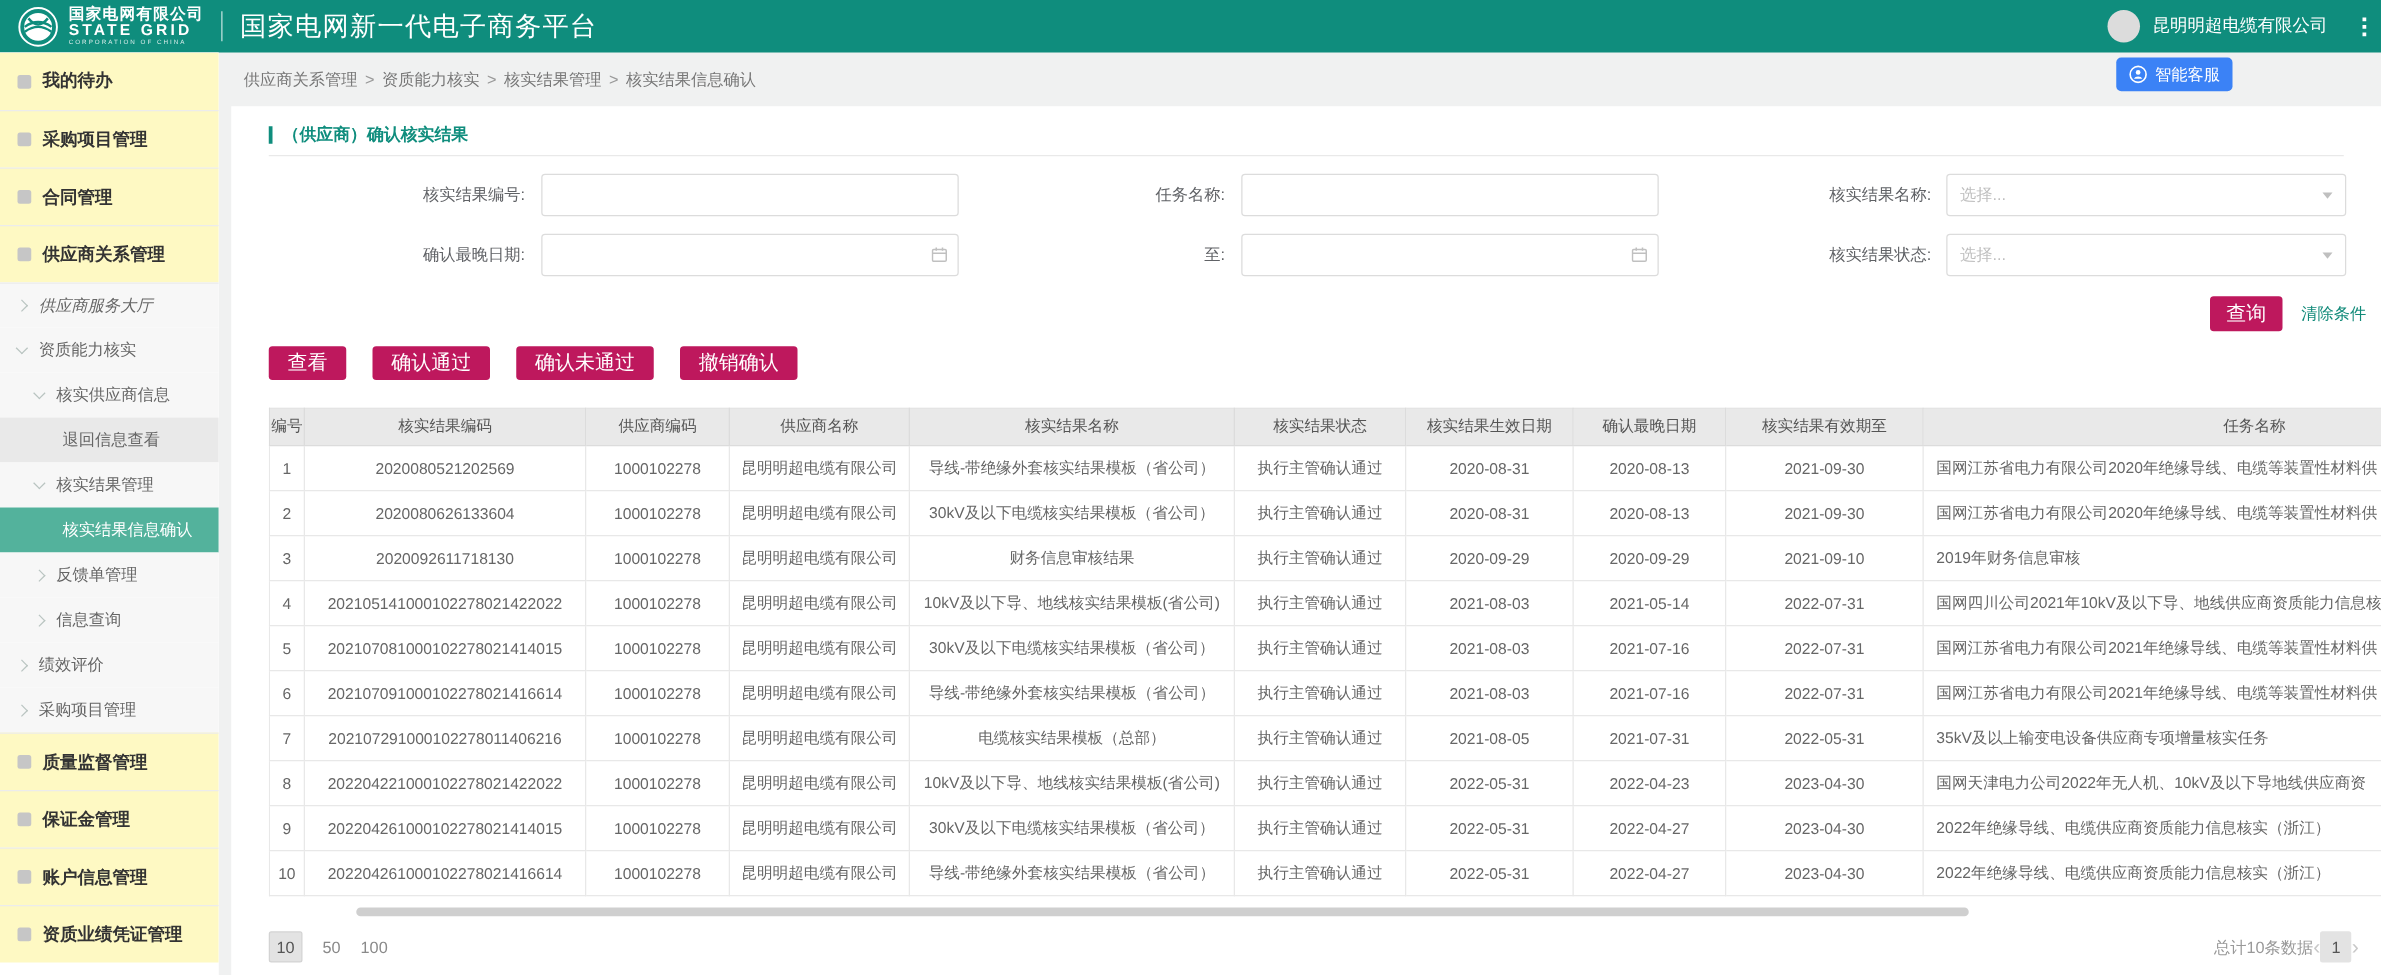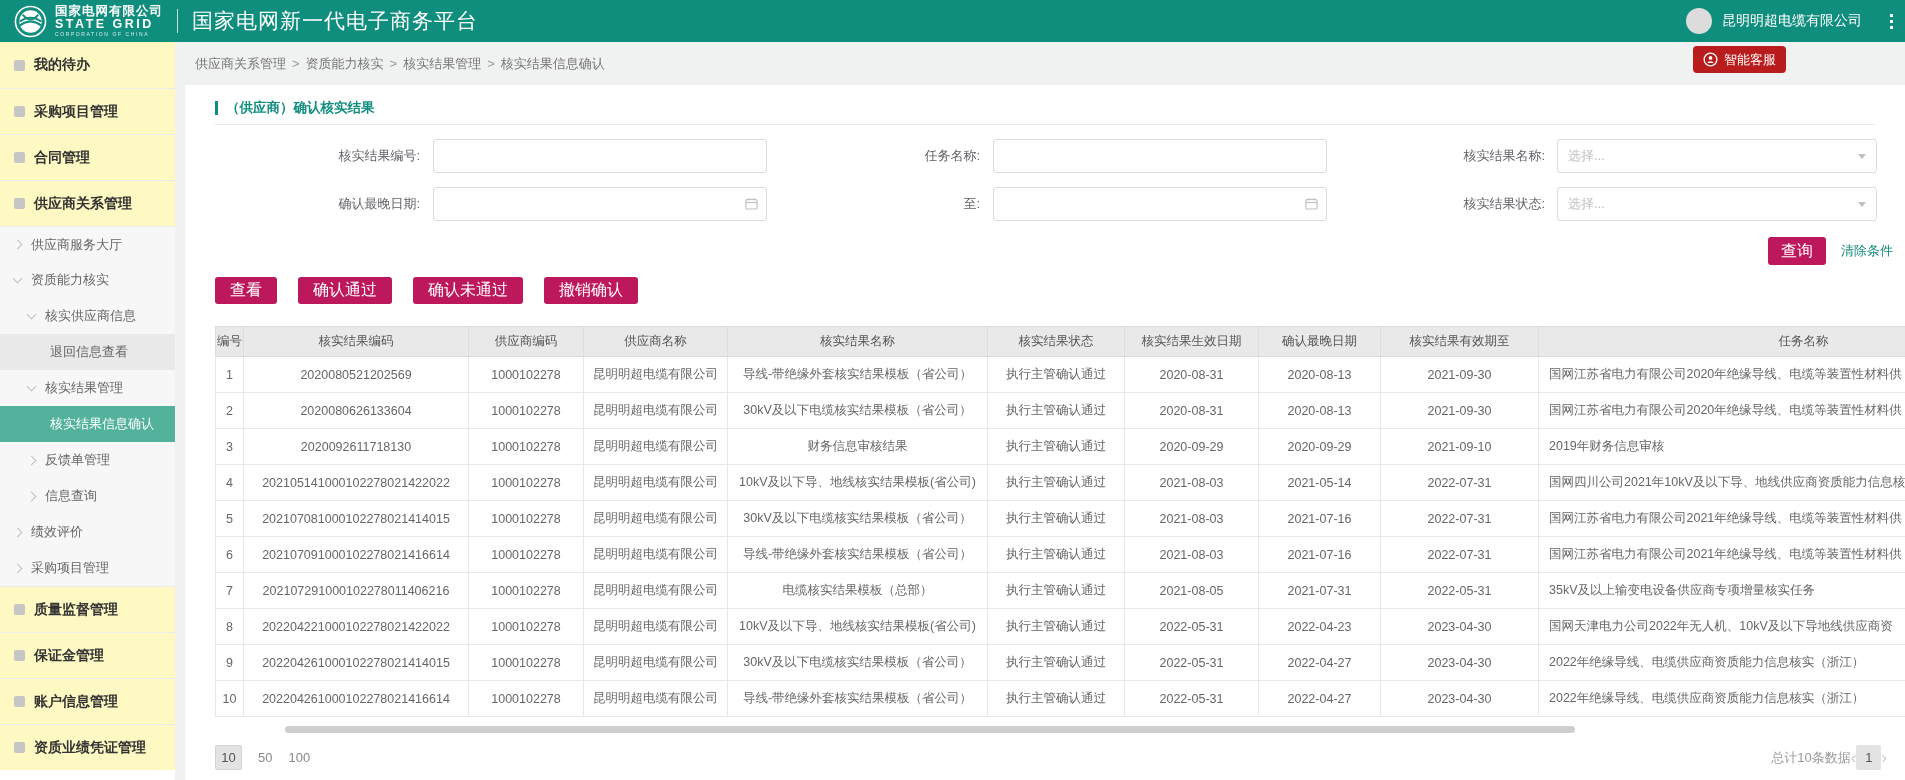--- a/index.html
+++ b/index.html
@@ -21,37 +21,37 @@
   .user-name { color:#fff; font-size:14px; margin-right:26px; }
   .kebab { display:flex; flex-direction:column; gap:3px; padding:2px; }
   .kebab i { width:3px; height:3px; background:#fff; display:block; }
 
   
   .sidebar { position:absolute; left:0; top:42px; width:175px; bottom:0; background:#fff; overflow:hidden; }
   .sb-item { display:flex; align-items:center; cursor:pointer; }
   .sb-item.lvl0 { height:46px; border-top:1px solid #ececec; padding-left:14px; font-size:14px; font-weight:bold; color:#333; background:#fef9c3; }
   .sb-item.lvl0:first-child { border-top:none; }
   .sb-item.lvl1,.sb-item.lvl2,.sb-item.lvl3 { height:36px; font-size:13px; color:#666; background:#f7f7f7; }
-  .sb-item.sub-top { border-top:1px solid #ececec; }
+  .sb-item.sub-top { border-top:1px solid #ececec;font-style:italic; }
   .sb-item.lvl1 { padding-left:14px; }
   .sb-item.lvl2 { padding-left:28px; }
   .sb-item.lvl3 { padding-left:50px; }
   .sb-item.hl { background:#e9e9e9; }
   .sb-item.active { background:#53b29c; color:#fff; }
   .sq { width:11px; height:11px; background:#c6c6c6; border-radius:2px; margin-right:9px; flex:none; }
   .ch { width:7px; height:7px; border-right:1.5px solid #b9c4c1; border-bottom:1.5px solid #b9c4c1; flex:none; margin-right:10px; }
   .ch.right { transform:rotate(-45deg); }
   .ch.down { transform:rotate(45deg); margin-top:-3px; }
 
   
   .bc-bar { position:absolute; left:195px; top:42px; height:43px; display:flex; align-items:center; font-size:13px; color:#777; }
   .bc-item { margin:0 6px; cursor:pointer; }
   .bc-item:first-child { margin-left:0; }
   .bc-sep { color:#999; }
-  .svc-btn { position:absolute; top:46px; right:119px; height:27px; background:#b91c1c; border-radius:4px; color:#fff; font-size:13px; display:flex; align-items:center; padding:0 10px; gap:6px; border:none; cursor:pointer; }
+  .svc-btn { position:absolute; top:46px; right:119px; height:27px; background:#3b82f6; border-radius:4px; color:#fff; font-size:13px; display:flex; align-items:center; padding:0 10px; gap:6px; border:none; cursor:pointer; }
 
   
   .card { position:absolute; left:185px; top:85px; right:0; bottom:0; background:#fff; }
   .sec-title { position:absolute; left:30px; top:14px; display:flex; align-items:center; }
   .sec-bar { width:3px; height:14px; background:#0f8d7d; margin-right:8px; }
   .sec-text { font-size:13.5px; font-weight:bold; color:#0f8d7d; }
   .sec-rule { position:absolute; left:30px; right:30px; top:39px; border-top:1px solid #e9e9e9; }
 
   .f-label { position:absolute; height:34px; line-height:34px; font-size:13px; color:#606266; text-align:right; }
   .f-field { position:absolute; height:34px; }

